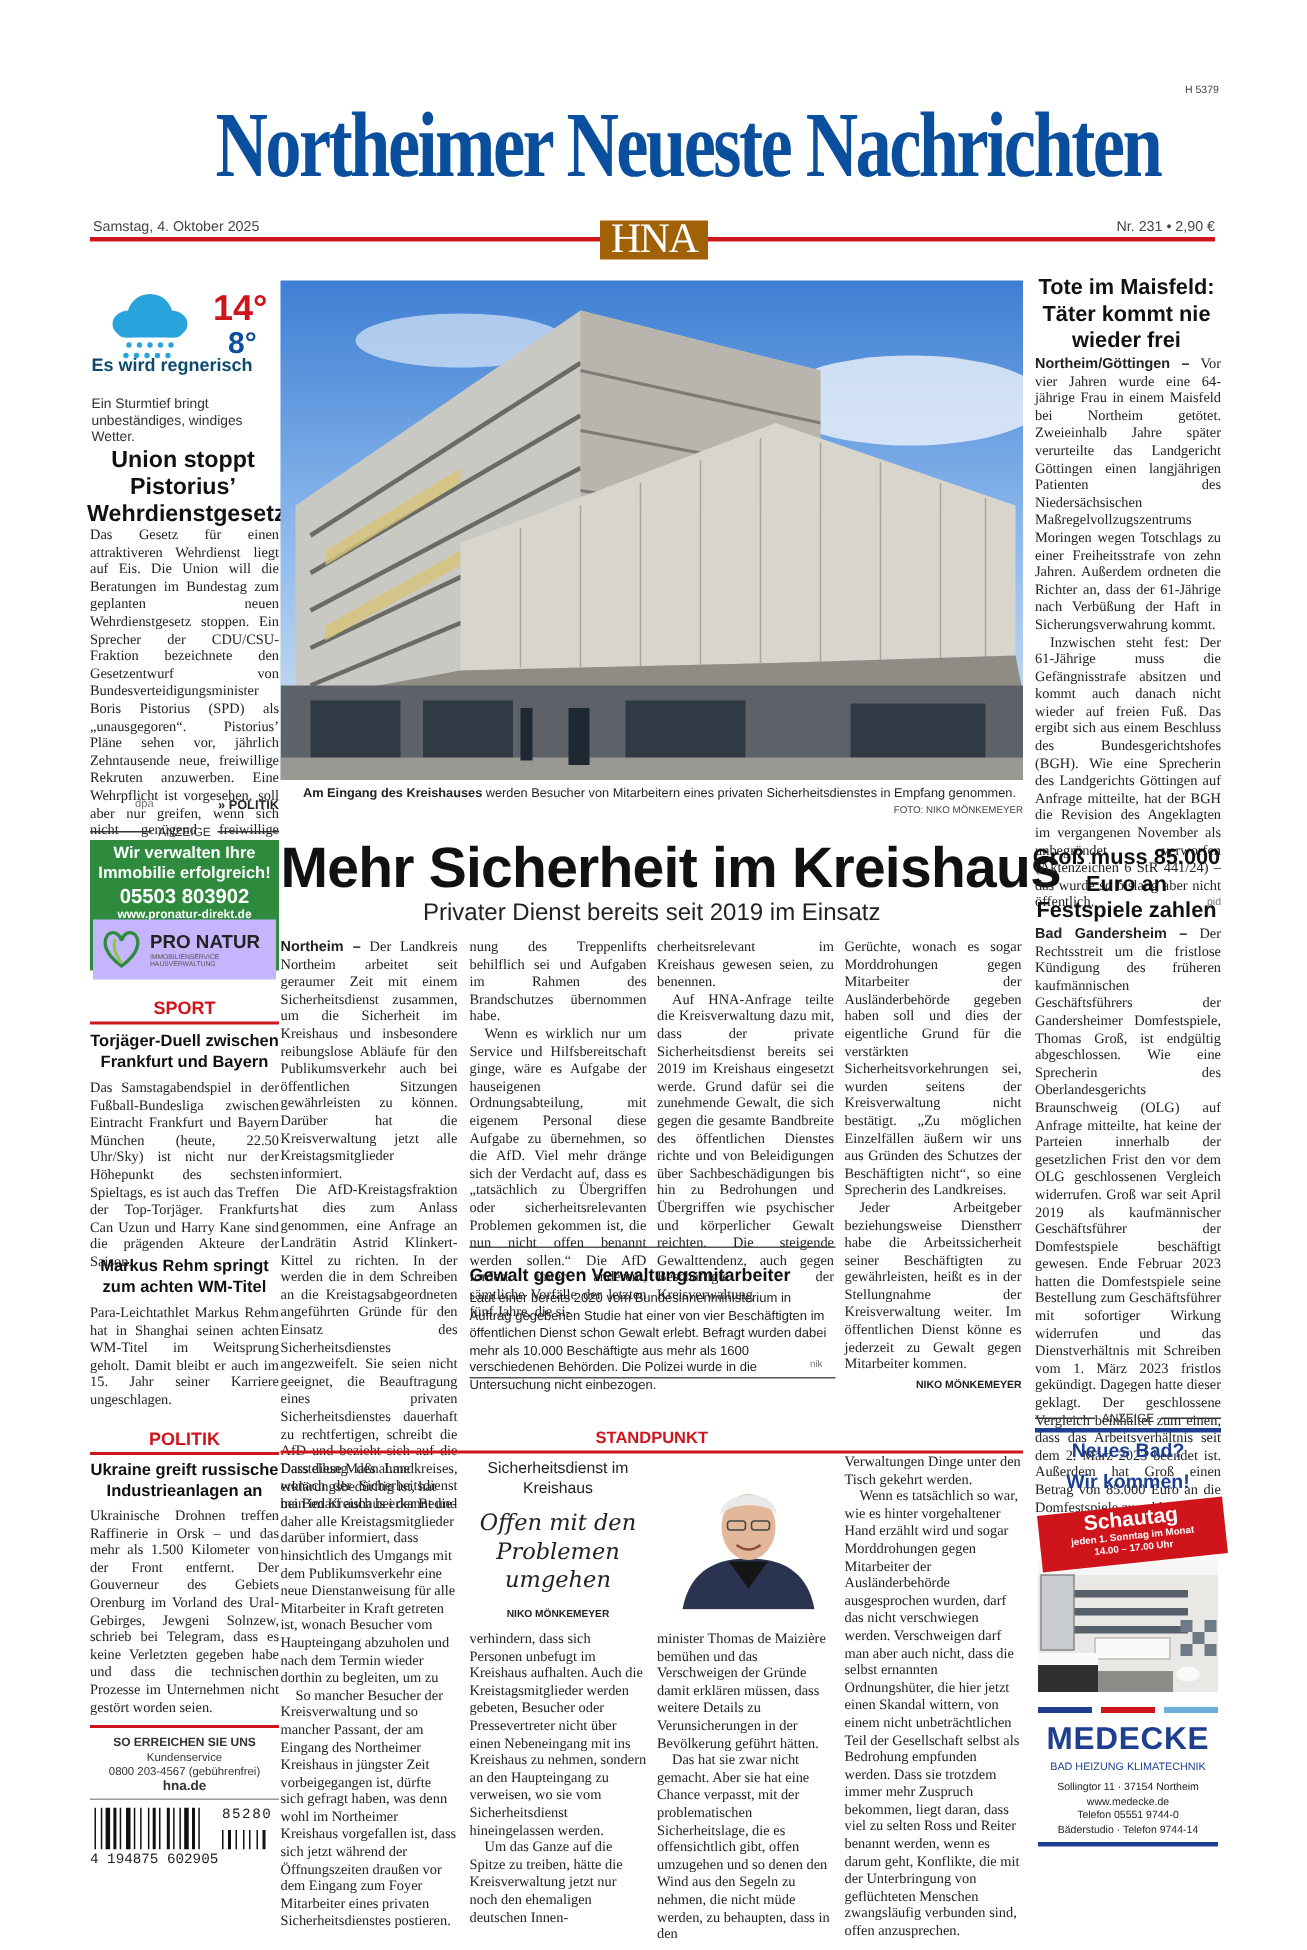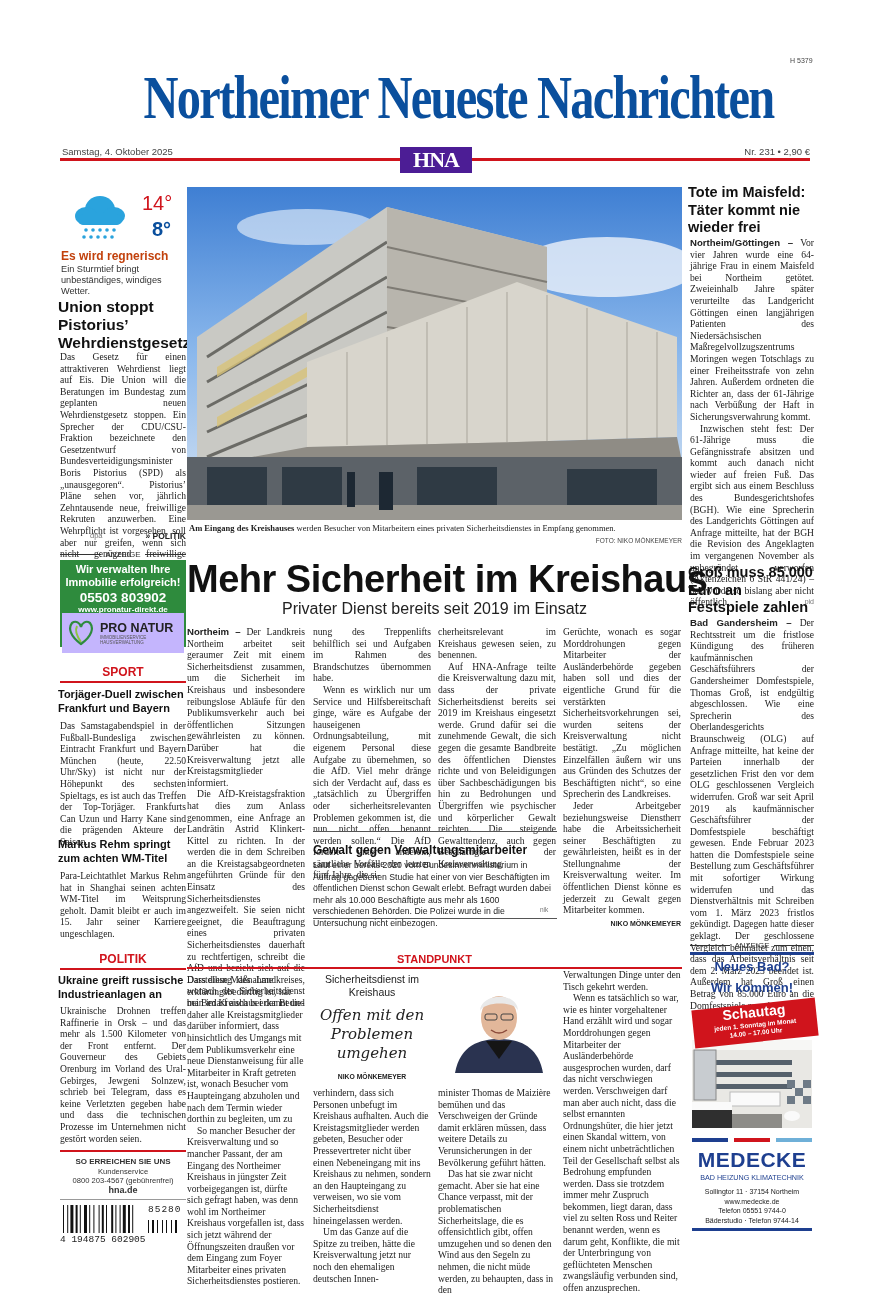--- a/index.html
+++ b/index.html
@@ -9,28 +9,28 @@
 .serif{font-family:"Liberation Serif",serif}
 .body-txt{font-size:9.6px;line-height:11.6px;text-align:justify;hyphens:auto;color:#222}
 .body-txt p{text-indent:0}
 .body-txt p+p{text-indent:10px}
 
 #edition{left:790px;top:57px;font-size:7px;color:#444}
 #title{left:60px;top:62px;width:760px;text-align:center;font-size:62px;font-weight:bold;color:#0a4f9d;letter-spacing:-2.2px;transform:scaleX(0.78);transform-origin:center;white-space:nowrap;font-family:"Liberation Serif",serif}
 #dateline{left:62px;top:146px;font-size:9.5px;color:#444}
 #issue{left:730px;top:146px;font-size:9.5px;color:#444;width:80px;text-align:right}
 #rule-main{left:60px;top:158px;width:750px;height:3px;background:#d0141c}
-#hna{left:400px;top:147px;width:72px;height:26px;background:#4c1d95;color:#fff;font-weight:bold;font-size:22px;text-align:center;line-height:26px;letter-spacing:-1px}
+#hna{left:400px;top:147px;width:72px;height:26px;background:#a16207;color:#fff;font-weight:normal;font-size:28px;text-align:center;line-height:26px;letter-spacing:-1px}
 
 #cloud{left:72px;top:190px;width:56px;height:56px}
-#temp-hi{left:142px;top:192px;font-size:20px;font-weight:normal;color:#d0141c}
+#temp-hi{left:142px;top:192px;font-size:24px;font-weight:bold;color:#d0141c}
 #temp-lo{left:152px;top:218px;font-size:20px;font-weight:bold;color:#0a4f9d}
-#wx-title{left:61px;top:249px;font-size:12px;font-weight:bold;color:#c2410c}
+#wx-title{left:61px;top:236px;font-size:12px;font-weight:bold;color:#0c4a6e}
 #wx-text{left:61px;top:264px;width:125px;font-size:9.2px;line-height:11px;color:#333}
-.lh{font-family:"Liberation Sans",sans-serif;font-weight:bold;text-align:left;color:#111}
+.lh{font-family:"Liberation Sans",sans-serif;font-weight:bold;text-align:center;color:#111}
 #h-union{left:58px;top:298px;width:128px;font-size:15.5px;line-height:18px}
 #t-union{left:60px;top:351px;width:126px}
 #union-foot{left:60px;top:531px;width:126px;font-size:8.5px}
 #union-src{left:30px;position:absolute;color:#777;font-size:7.5px;font-family:"Liberation Sans",sans-serif}
 #union-link{right:0;position:absolute;font-weight:bold;font-family:"Liberation Sans",sans-serif;font-size:8.5px}
 
 .anzeige{font-family:"Liberation Sans",sans-serif;font-size:8px;color:#333;display:flex;align-items:center;gap:4px}
 .anzeige:before,.anzeige:after{content:"";height:1px;background:#333;flex:1}
 #ad1-lbl{left:60px;top:550px;width:126px}
 #ad1{left:60px;top:560px;width:126px;height:87px;background:#2e8b3d;color:#fff;text-align:center;font-family:"Liberation Sans",sans-serif}
@@ -54,21 +54,21 @@
 #contact{left:60px;top:1157px;width:126px;text-align:center;font-family:"Liberation Sans",sans-serif;font-size:7.6px;line-height:9.5px;color:#333}
 #contact .ct{font-weight:bold;font-size:8px}
 #contact .cu{font-weight:bold;font-size:9px}
 #contact-rule2{left:60px;top:1199px;width:126px;height:1px;background:#999}
 #barcode{left:62px;top:1205px;width:84px;height:28px}
 #barcode2{left:148px;top:1220px;width:36px;height:13px}
 #bc-num{left:60px;top:1234px;font-size:9.5px;font-family:"Liberation Mono",monospace;color:#222}
 #bc-num2{left:148px;top:1204px;font-size:9.5px;font-family:"Liberation Mono",monospace;color:#222;letter-spacing:1px}
 
 #photo{left:187px;top:187px;width:495px;height:333px;overflow:hidden;background:linear-gradient(180deg,#5b8fd6 0%,#7fb0ea 40%,#bcd3ee 70%,#9fb4c9 100%)}
-#caption{left:189px;top:523px;width:495px;font-size:8.5px;font-family:Liberation Serif, serif;color:#222}
+#caption{left:202px;top:523px;width:495px;font-size:8.5px;font-family:Liberation Sans, sans-serif;color:#222}
 #photo-credit{left:480px;top:537px;width:202px;text-align:right;font-size:6.5px;font-family:"Liberation Sans",sans-serif;color:#444}
 
 #main-h{left:187px;top:558px;width:495px;text-align:center;font-family:"Liberation Sans",sans-serif;font-weight:bold;font-size:38px;letter-spacing:-0.5px;color:#111;white-space:nowrap}
 #main-sub{left:187px;top:600px;width:495px;text-align:center;font-family:"Liberation Sans",sans-serif;font-size:16px;color:#222}
 .col{width:118px}
 #c1{left:187px;top:626px}
 #c2{left:313px;top:626px}
 #c3{left:438px;top:626px}
 #c4{left:563px;top:626px}
 #box-rule1{left:313px;top:831px;width:244px;height:1px;background:#555}

